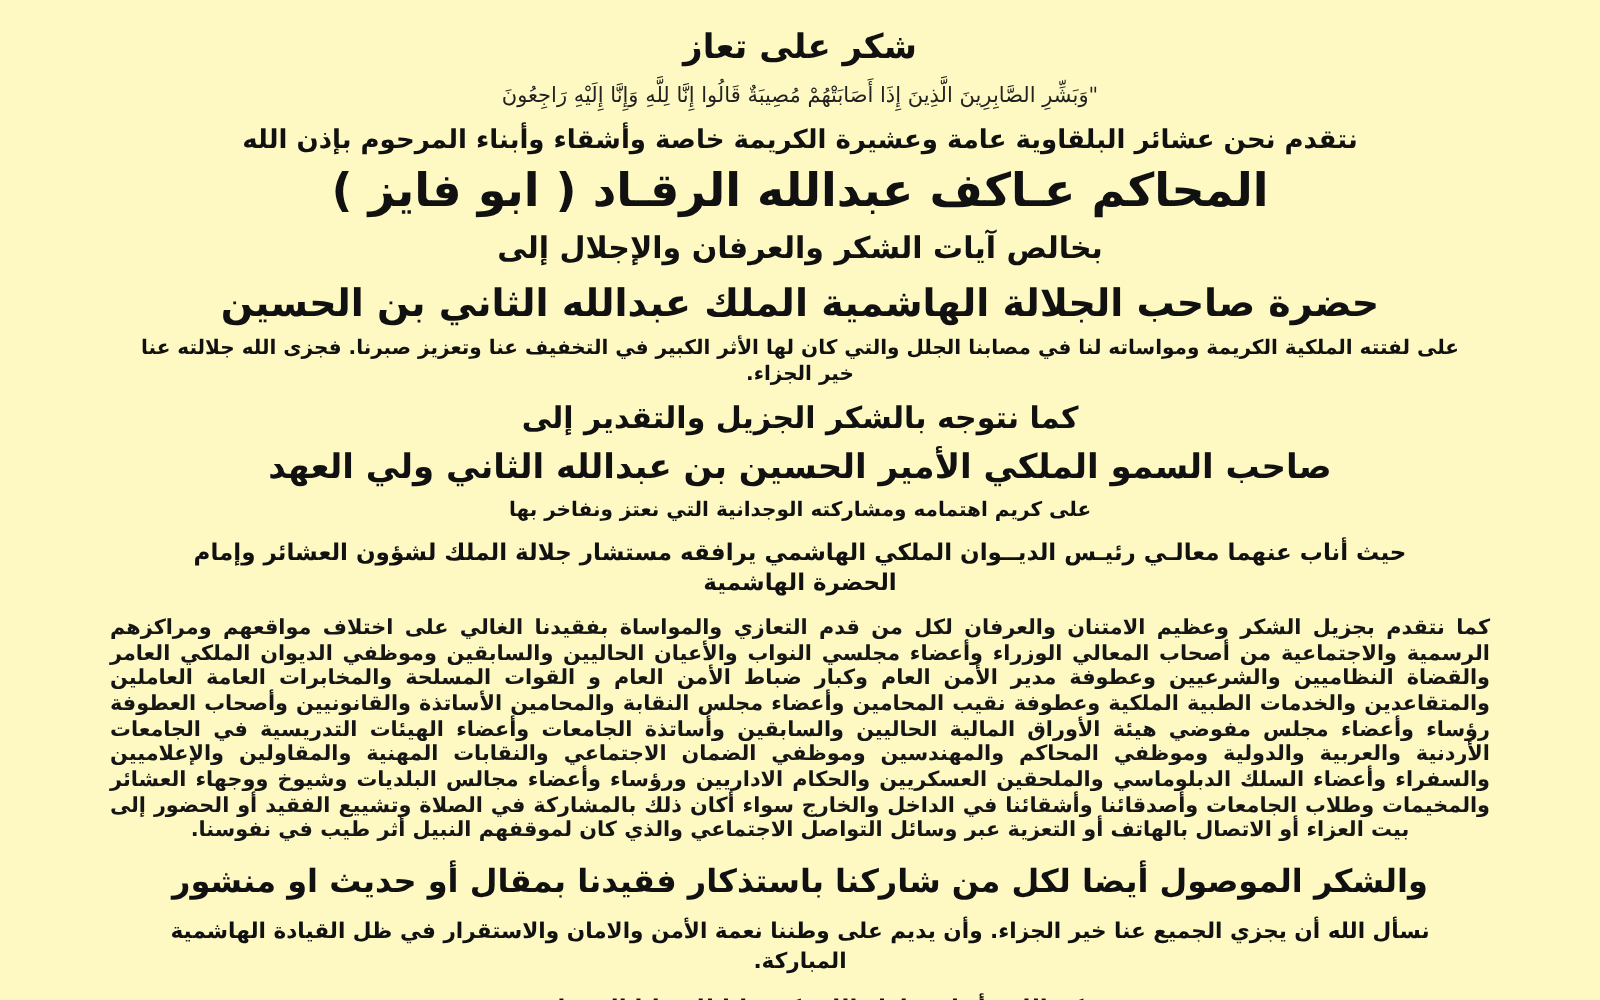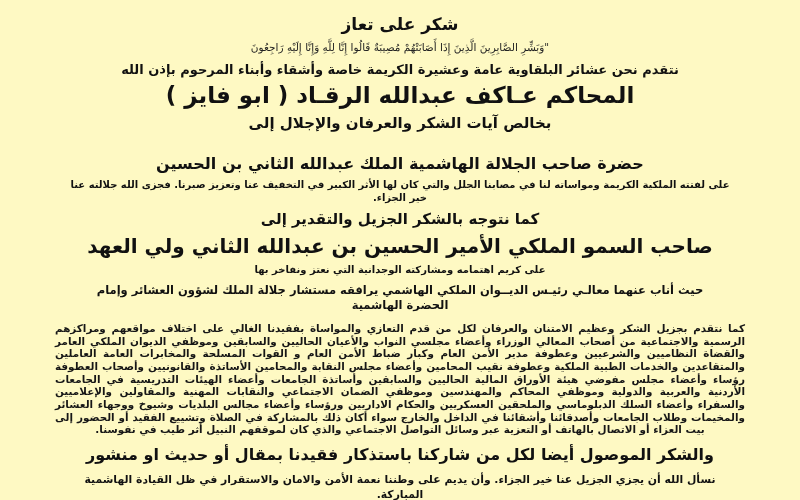--- a/index.html
+++ b/index.html
@@ -32,30 +32,30 @@
   }
   .deceased-name {
     font-size: 23px; font-weight: bold;
     margin-top: 5px;
   }
   .small-label {
     font-size: 15px; font-weight: bold;
     margin-top: 6px;
   }
   .king-heading {
-    font-size: 16px; font-weight: bold;
-    margin-top: 22px;
+    font-size: 19px; font-weight: bold;
+    margin-top: 8px;
   }
   .note {
     font-size: 10px; font-weight: bold; line-height: 1.3;
     margin: 5px auto 0 auto;
     width: 96%;
   }
   .prince-heading {
-    font-size: 20px; font-weight: bold;
+    font-size: 17px; font-weight: bold;
     margin-top: 6px;
   }
   .deputation {
     font-size: 11.5px; font-weight: bold; line-height: 1.3;
     margin: 7px auto 0 auto;
     width: 92%;
   }
   .body-paragraph {
     font-size: 10.4px; font-weight: bold; line-height: 1.22;
     text-align: justify; text-align-last: center;
@@ -100,17 +100,17 @@
   <div class="prince-heading">صاحب السمو الملكي الأمير الحسين بن عبدالله الثاني ولي العهد</div>
 
   <div class="note">على كريم اهتمامه ومشاركته الوجدانية التي نعتز ونفاخر بها</div>
 
   <div class="deputation">حيث أناب عنهما معالـي رئيـس الديــوان الملكي الهاشمي يرافقه مستشار جلالة الملك لشؤون العشائر وإمام الحضرة الهاشمية</div>
 
   <div class="body-paragraph">كما نتقدم بجزيل الشكر وعظيم الامتنان والعرفان لكل من قدم التعازي والمواساة بفقيدنا الغالي على اختلاف مواقعهم ومراكزهم الرسمية والاجتماعية من أصحاب المعالي الوزراء وأعضاء مجلسي النواب والأعيان الحاليين والسابقين وموظفي الديوان الملكي العامر والقضاة النظاميين والشرعيين وعطوفة مدير الأمن العام وكبار ضباط الأمن العام و القوات المسلحة والمخابرات العامة العاملين والمتقاعدين والخدمات الطبية الملكية وعطوفة نقيب المحامين وأعضاء مجلس النقابة والمحامين الأساتذة والقانونيين وأصحاب العطوفة رؤساء وأعضاء مجلس مفوضي هيئة الأوراق المالية الحاليين والسابقين وأساتذة الجامعات وأعضاء الهيئات التدريسية في الجامعات الأردنية والعربية والدولية وموظفي المحاكم والمهندسين وموظفي الضمان الاجتماعي والنقابات المهنية والمقاولين والإعلاميين والسفراء وأعضاء السلك الدبلوماسي والملحقين العسكريين والحكام الاداريين ورؤساء وأعضاء مجالس البلديات وشيوخ ووجهاء العشائر والمخيمات وطلاب الجامعات وأصدقائنا وأشقائنا في الداخل والخارج سواء أكان ذلك بالمشاركة في الصلاة وتشييع الفقيد أو الحضور إلى بيت العزاء أو الاتصال بالهاتف أو التعزية عبر وسائل التواصل الاجتماعي والذي كان لموقفهم النبيل أثر طيب في نفوسنا.</div>
 
   <div class="remembrance">والشكر الموصول أيضا لكل من شاركنا باستذكار فقيدنا بمقال أو حديث او منشور</div>
 
-  <div class="closing-prayer">نسأل الله أن يجزي الجزيل عنا خير الجزاء. وأن يديم على وطننا نعمة الأمن والامان والاستقرار في ظل القيادة الهاشمية المباركة.</div>
+  <div class="closing-prayer">نسأل الله أن يجزي الجميع عنا خير الجزاء. وأن يديم على وطننا نعمة الأمن والامان والاستقرار في ظل القيادة الهاشمية المباركة.</div>
 
   <div class="final-line">شكر الله وأبناء وبارك الله بكم وإنا لله وإنا إليه راجعون</div>
 
 </div>
 
 </body></html>

